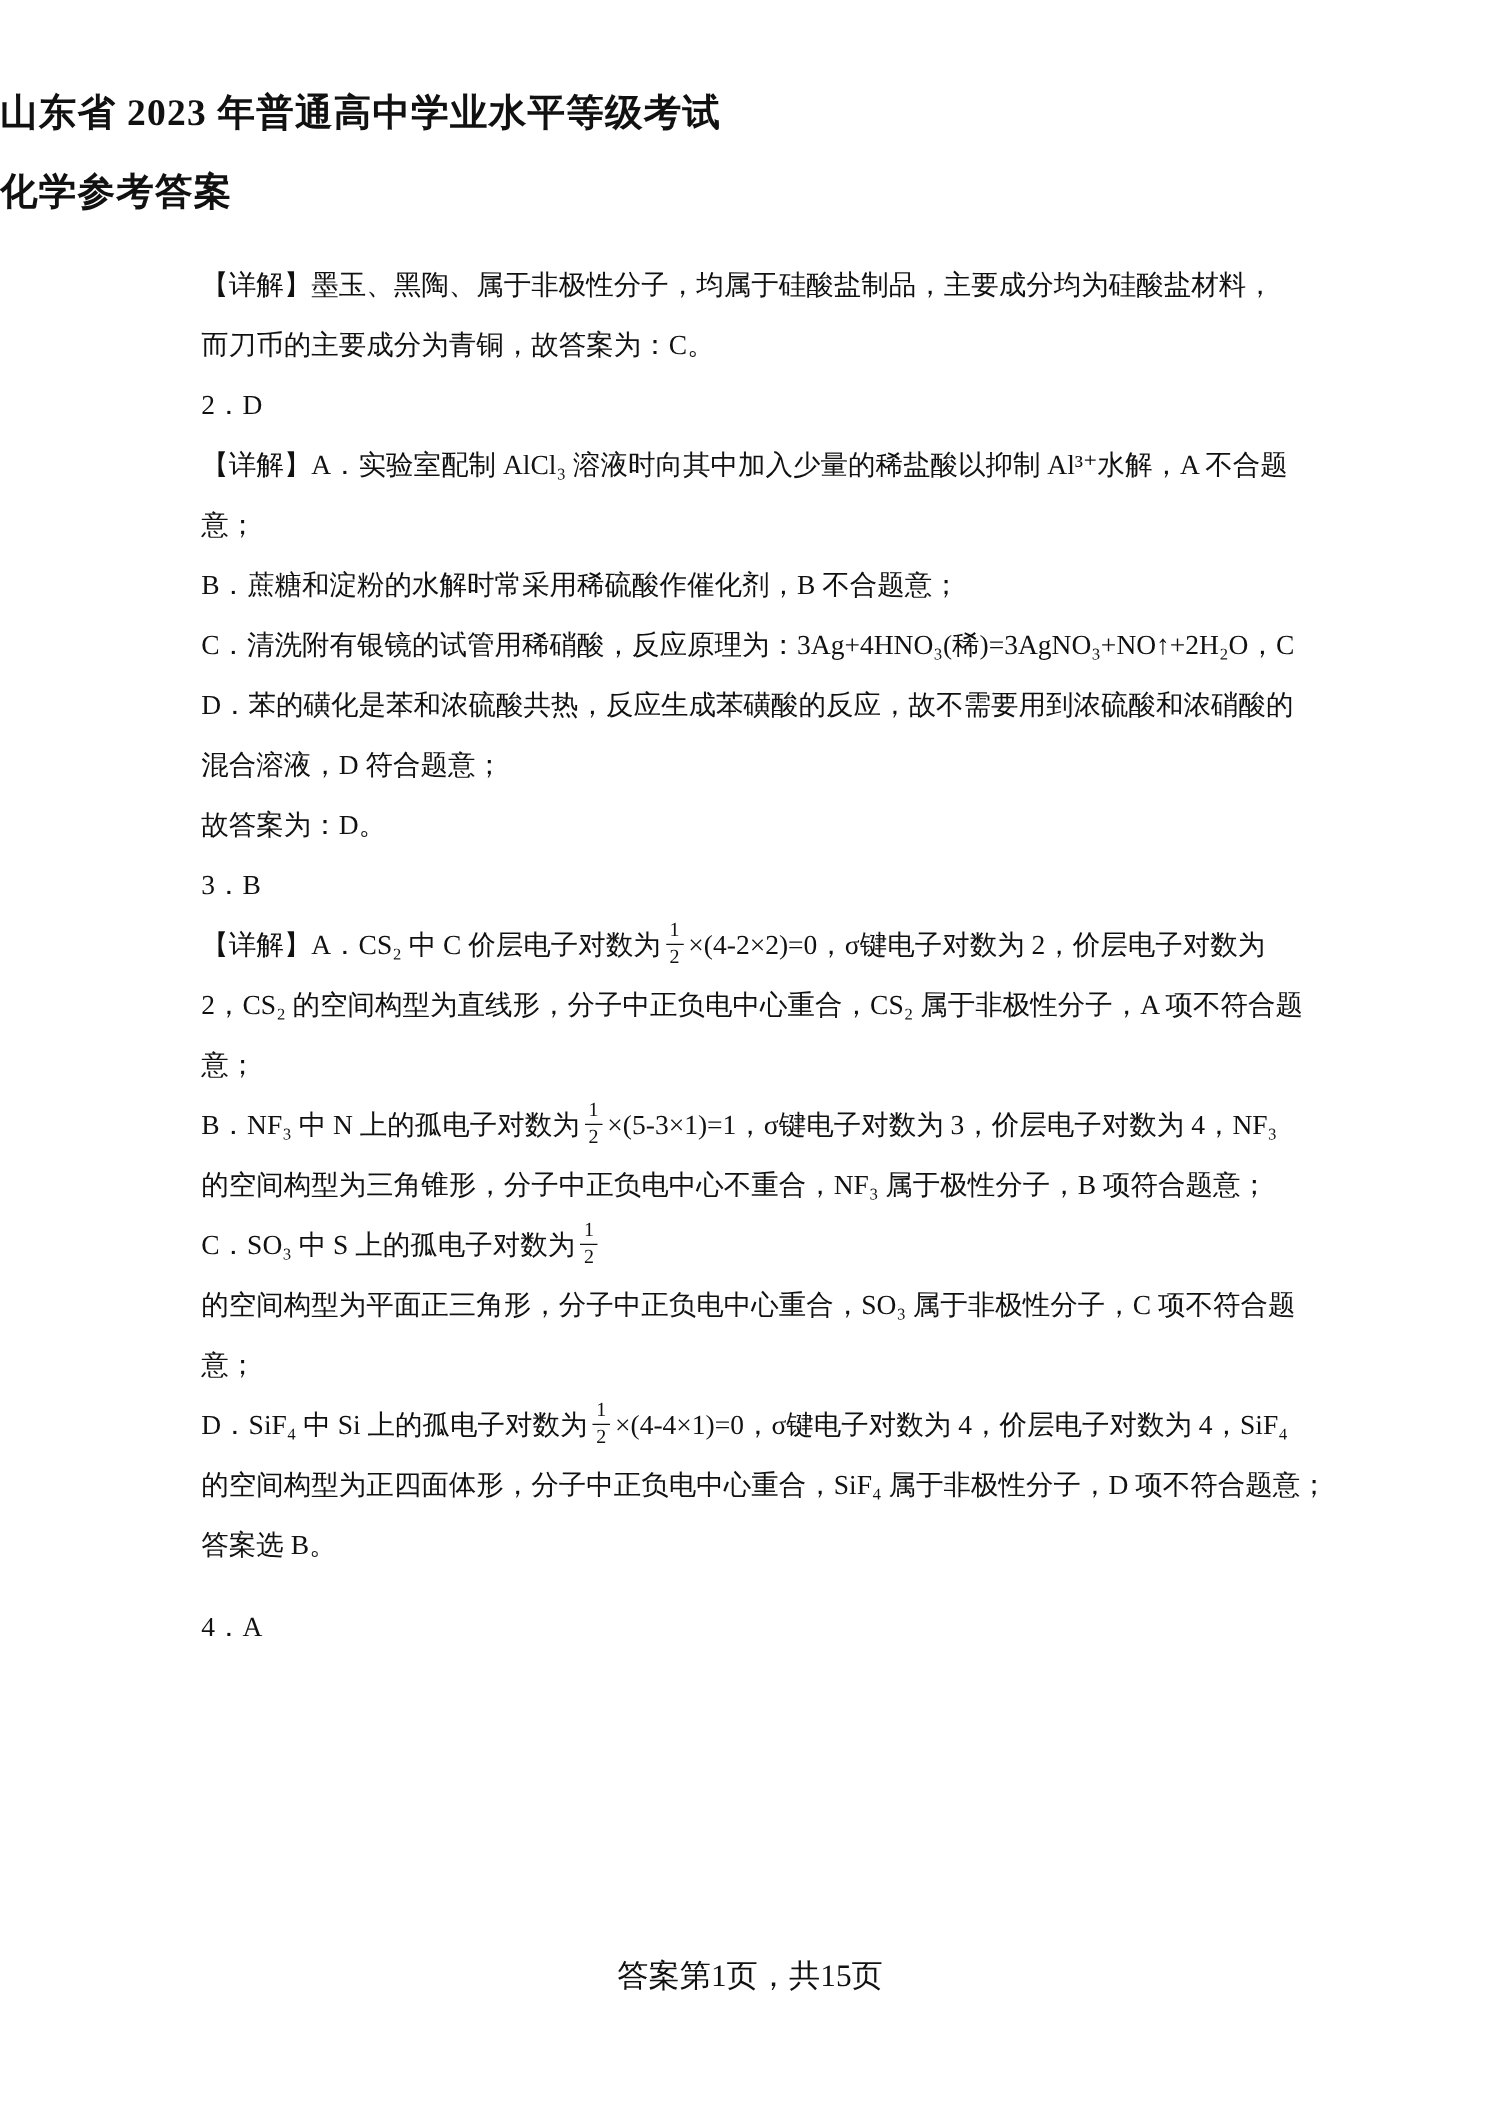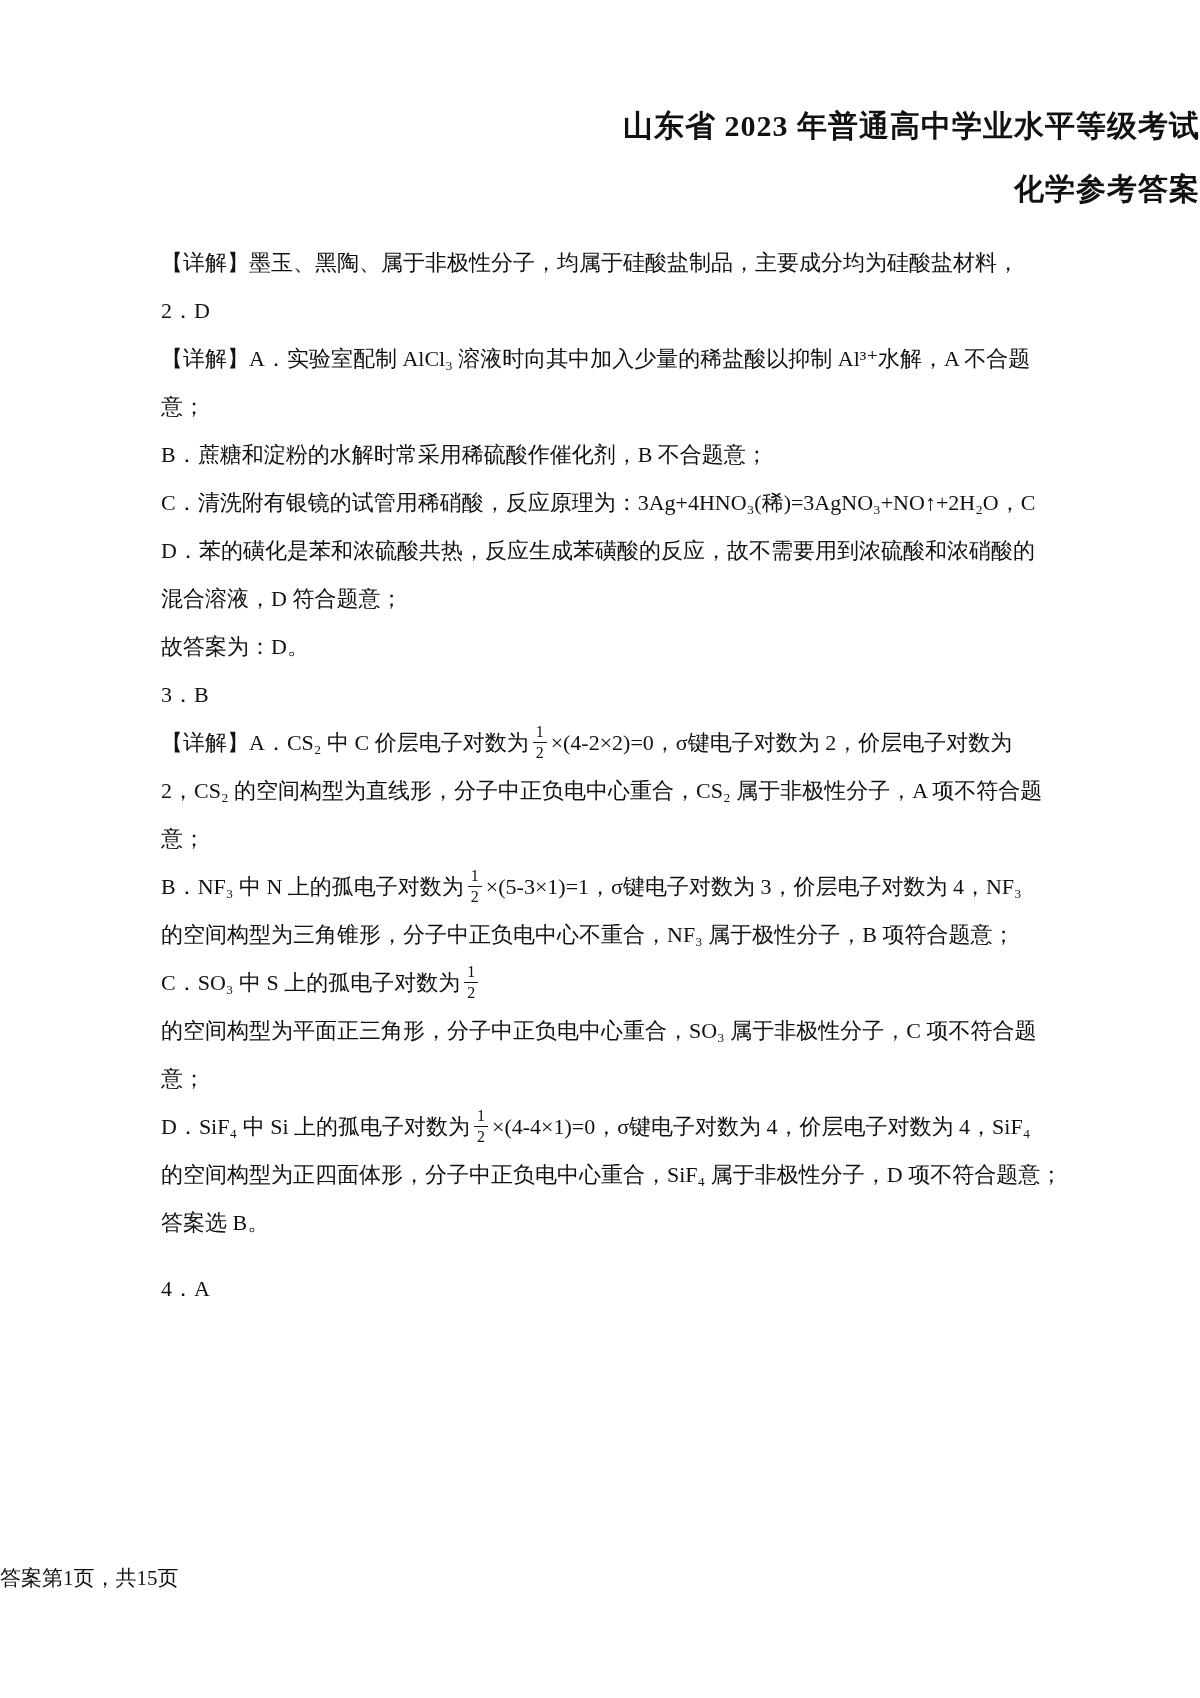--- a/index.html
+++ b/index.html
@@ -7,22 +7,22 @@
     position: relative;
     width: 1200px;
     height: 1698px;
     margin: 0 auto;
     background: #ffffff;
     color: #111111;
     font-family: "Liberation Serif", "DejaVu Serif", serif;
     overflow: hidden;
   }
   .doc-header {
-    padding-top: 109px;
-    text-align: right;
+    padding-top: 74px;
+    text-align: left;
   }
   .title {
     font-size: 30px;
     font-weight: bold;
     line-height: 1.1;
     letter-spacing: 1px;
   }
   .title + .title { margin-top: 30px; }
   .doc-body {
     width: 878px;
@@ -47,34 +47,36 @@
   .frac .num {
     padding: 0 3px 1px 3px;
     border-bottom: 1.5px solid #111111;
   }
   .frac .den { padding-top: 1px; }
   .doc-footer {
     position: absolute;
     left: 0;
     right: 0;
     top: 1564px;
-    font-size: 21px;
+    text-align: center;
+    font-size: 25px;
   }
 </style>
 </head>
 <body>
 
 <div class="page">
   <div class="doc-header">
     <div class="title">山东省 2023 年普通高中学业水平等级考试</div>
     <div class="title">化学参考答案</div>
   </div>
 
   <div class="doc-body">
       <div class="line"><span>【详解】墨玉、黑陶、属于非极性分子，均属于硅酸盐制品，主要成分均为硅酸盐材料，</span></div>
+      <div class="line"><span>而刀币的主要成分为青铜，故答案为：C。</span></div>
       <div class="line"><span>2．D</span></div>
       <div class="line"><span>【详解】A．实验室配制 AlCl₃ 溶液时向其中加入少量的稀盐酸以抑制 Al³⁺水解，A 不合题</span></div>
       <div class="line"><span>意；</span></div>
       <div class="line"><span>B．蔗糖和淀粉的水解时常采用稀硫酸作催化剂，B 不合题意；</span></div>
       <div class="line"><span>C．清洗附有银镜的试管用稀硝酸，反应原理为：3Ag+4HNO₃(稀)=3AgNO₃+NO↑+2H₂O，C</span></div>
       <div class="line"><span>D．苯的磺化是苯和浓硫酸共热，反应生成苯磺酸的反应，故不需要用到浓硫酸和浓硝酸的</span></div>
       <div class="line"><span>混合溶液，D 符合题意；</span></div>
       <div class="line"><span>故答案为：D。</span></div>
       <div class="line"><span>3．B</span></div>
       <div class="line"><span>【详解】A．CS₂ 中 C 价层电子对数为</span><span class="frac">

